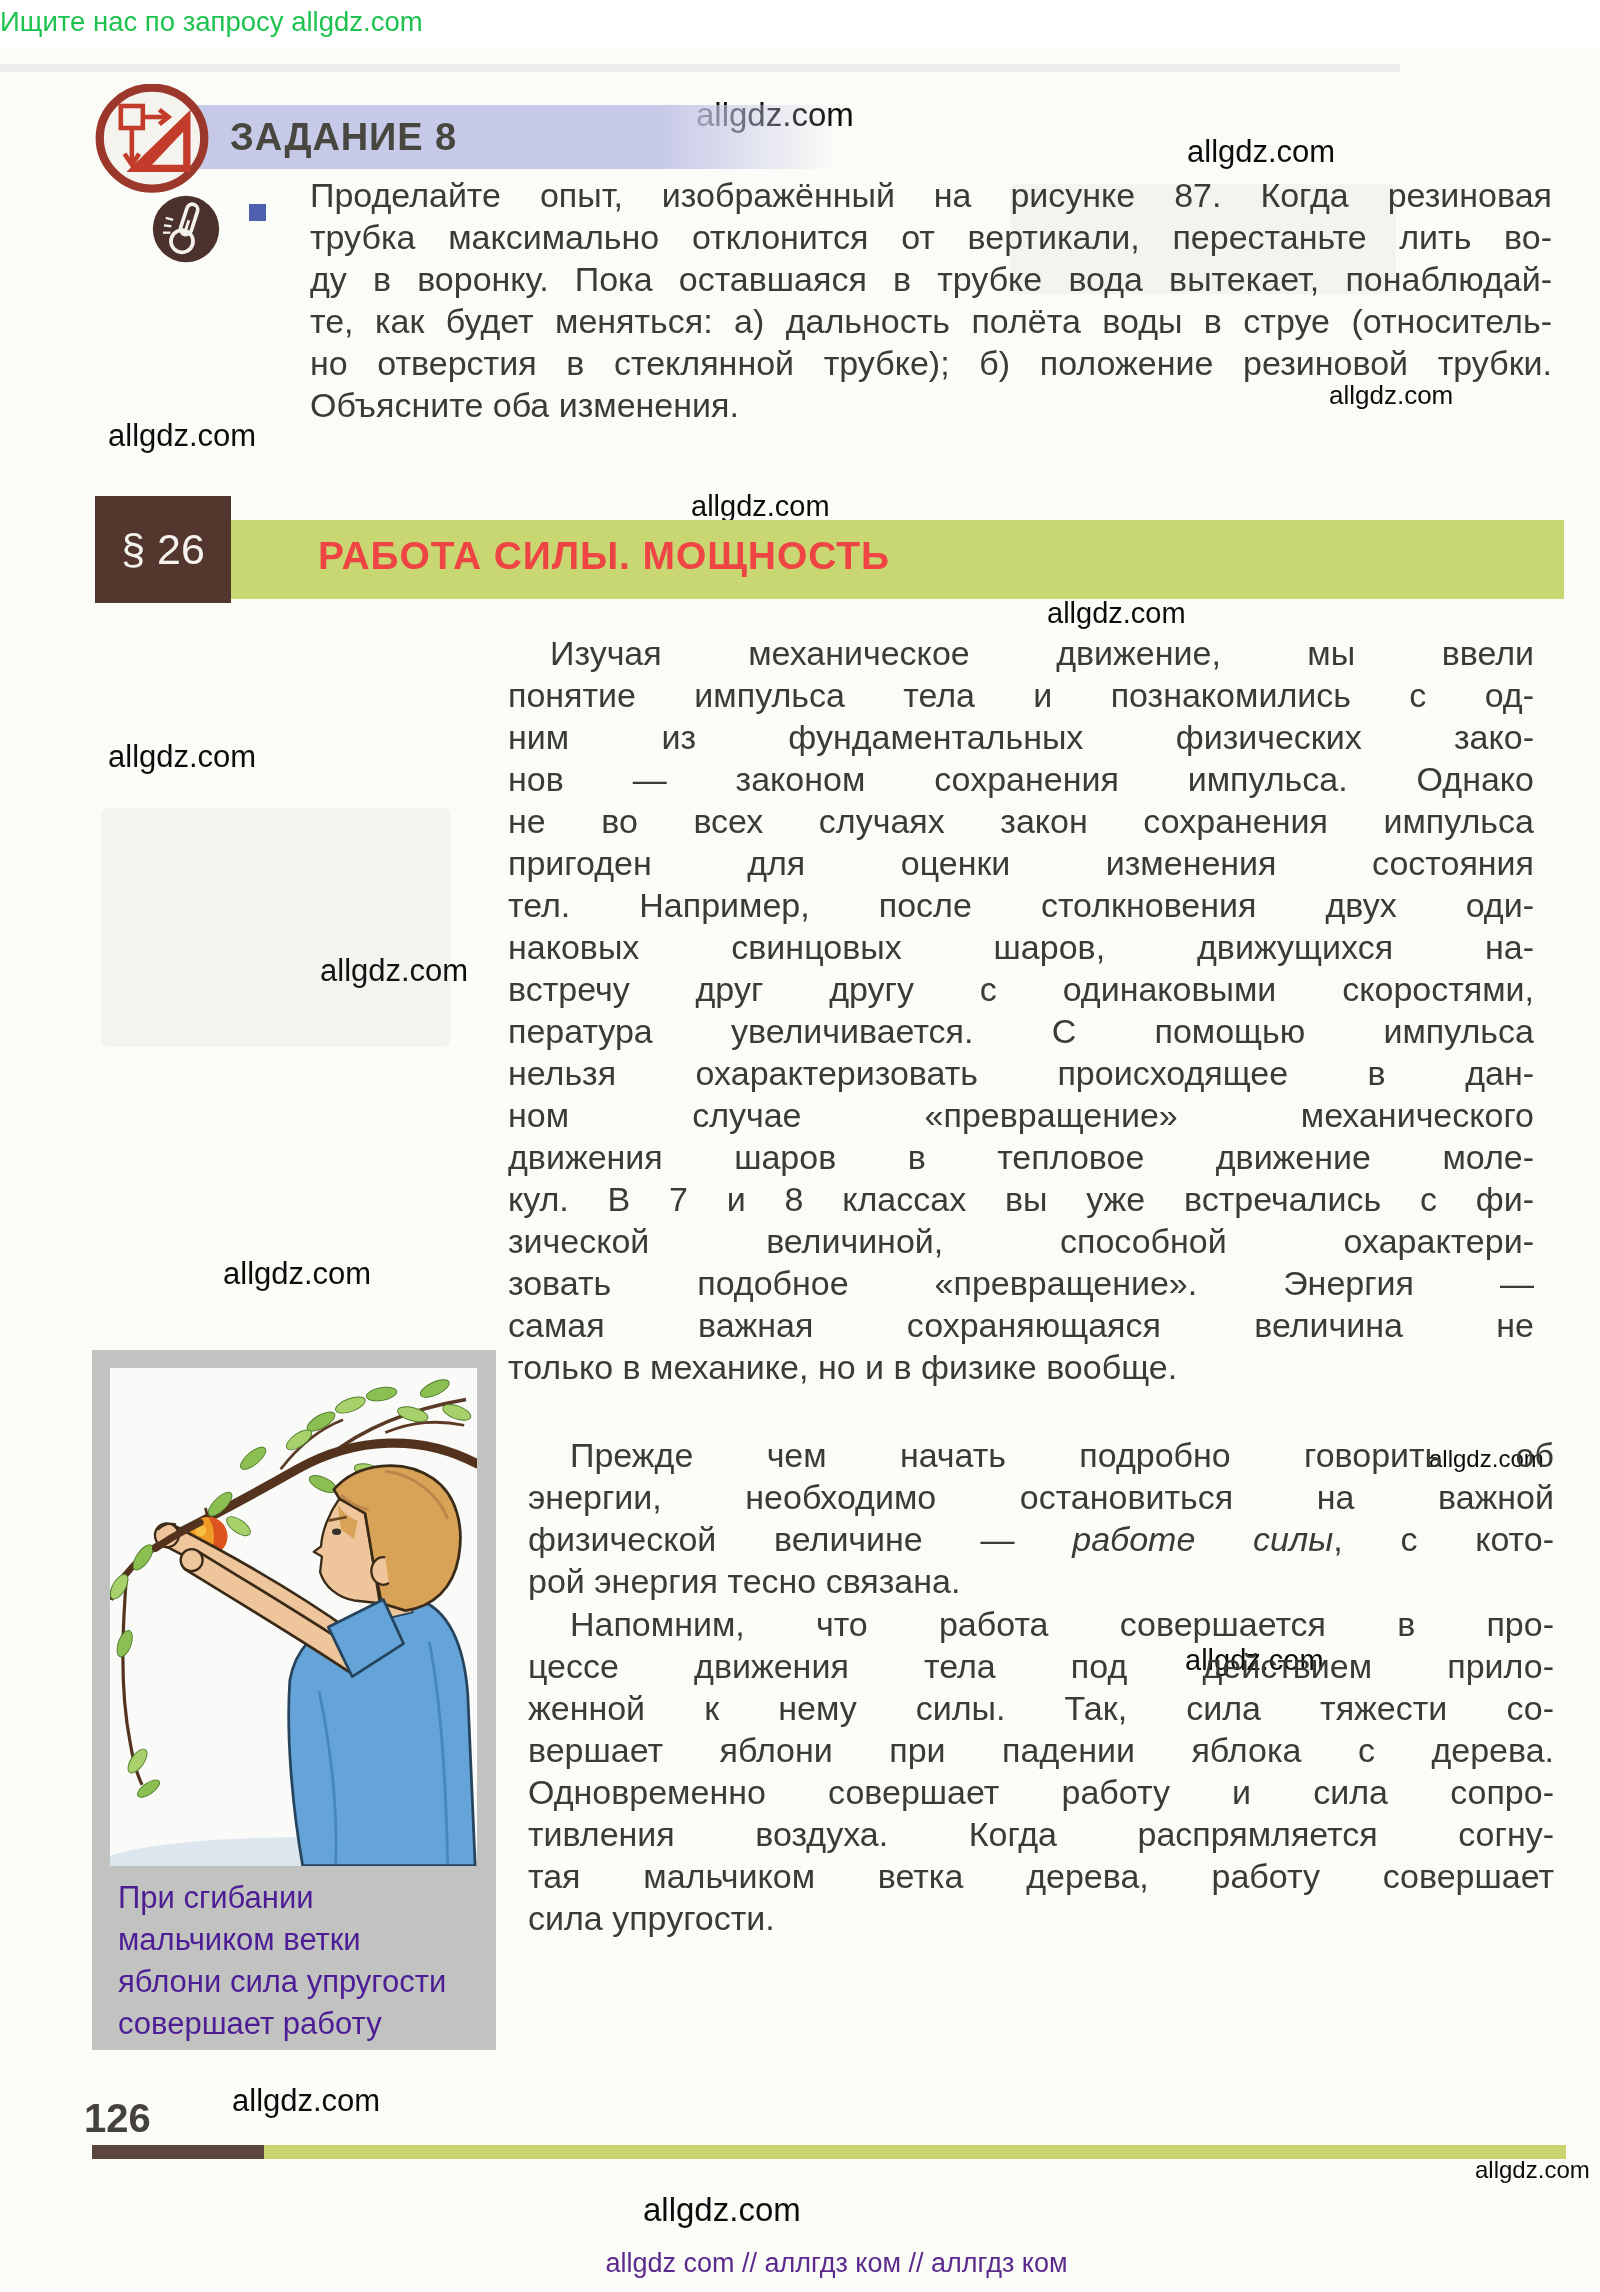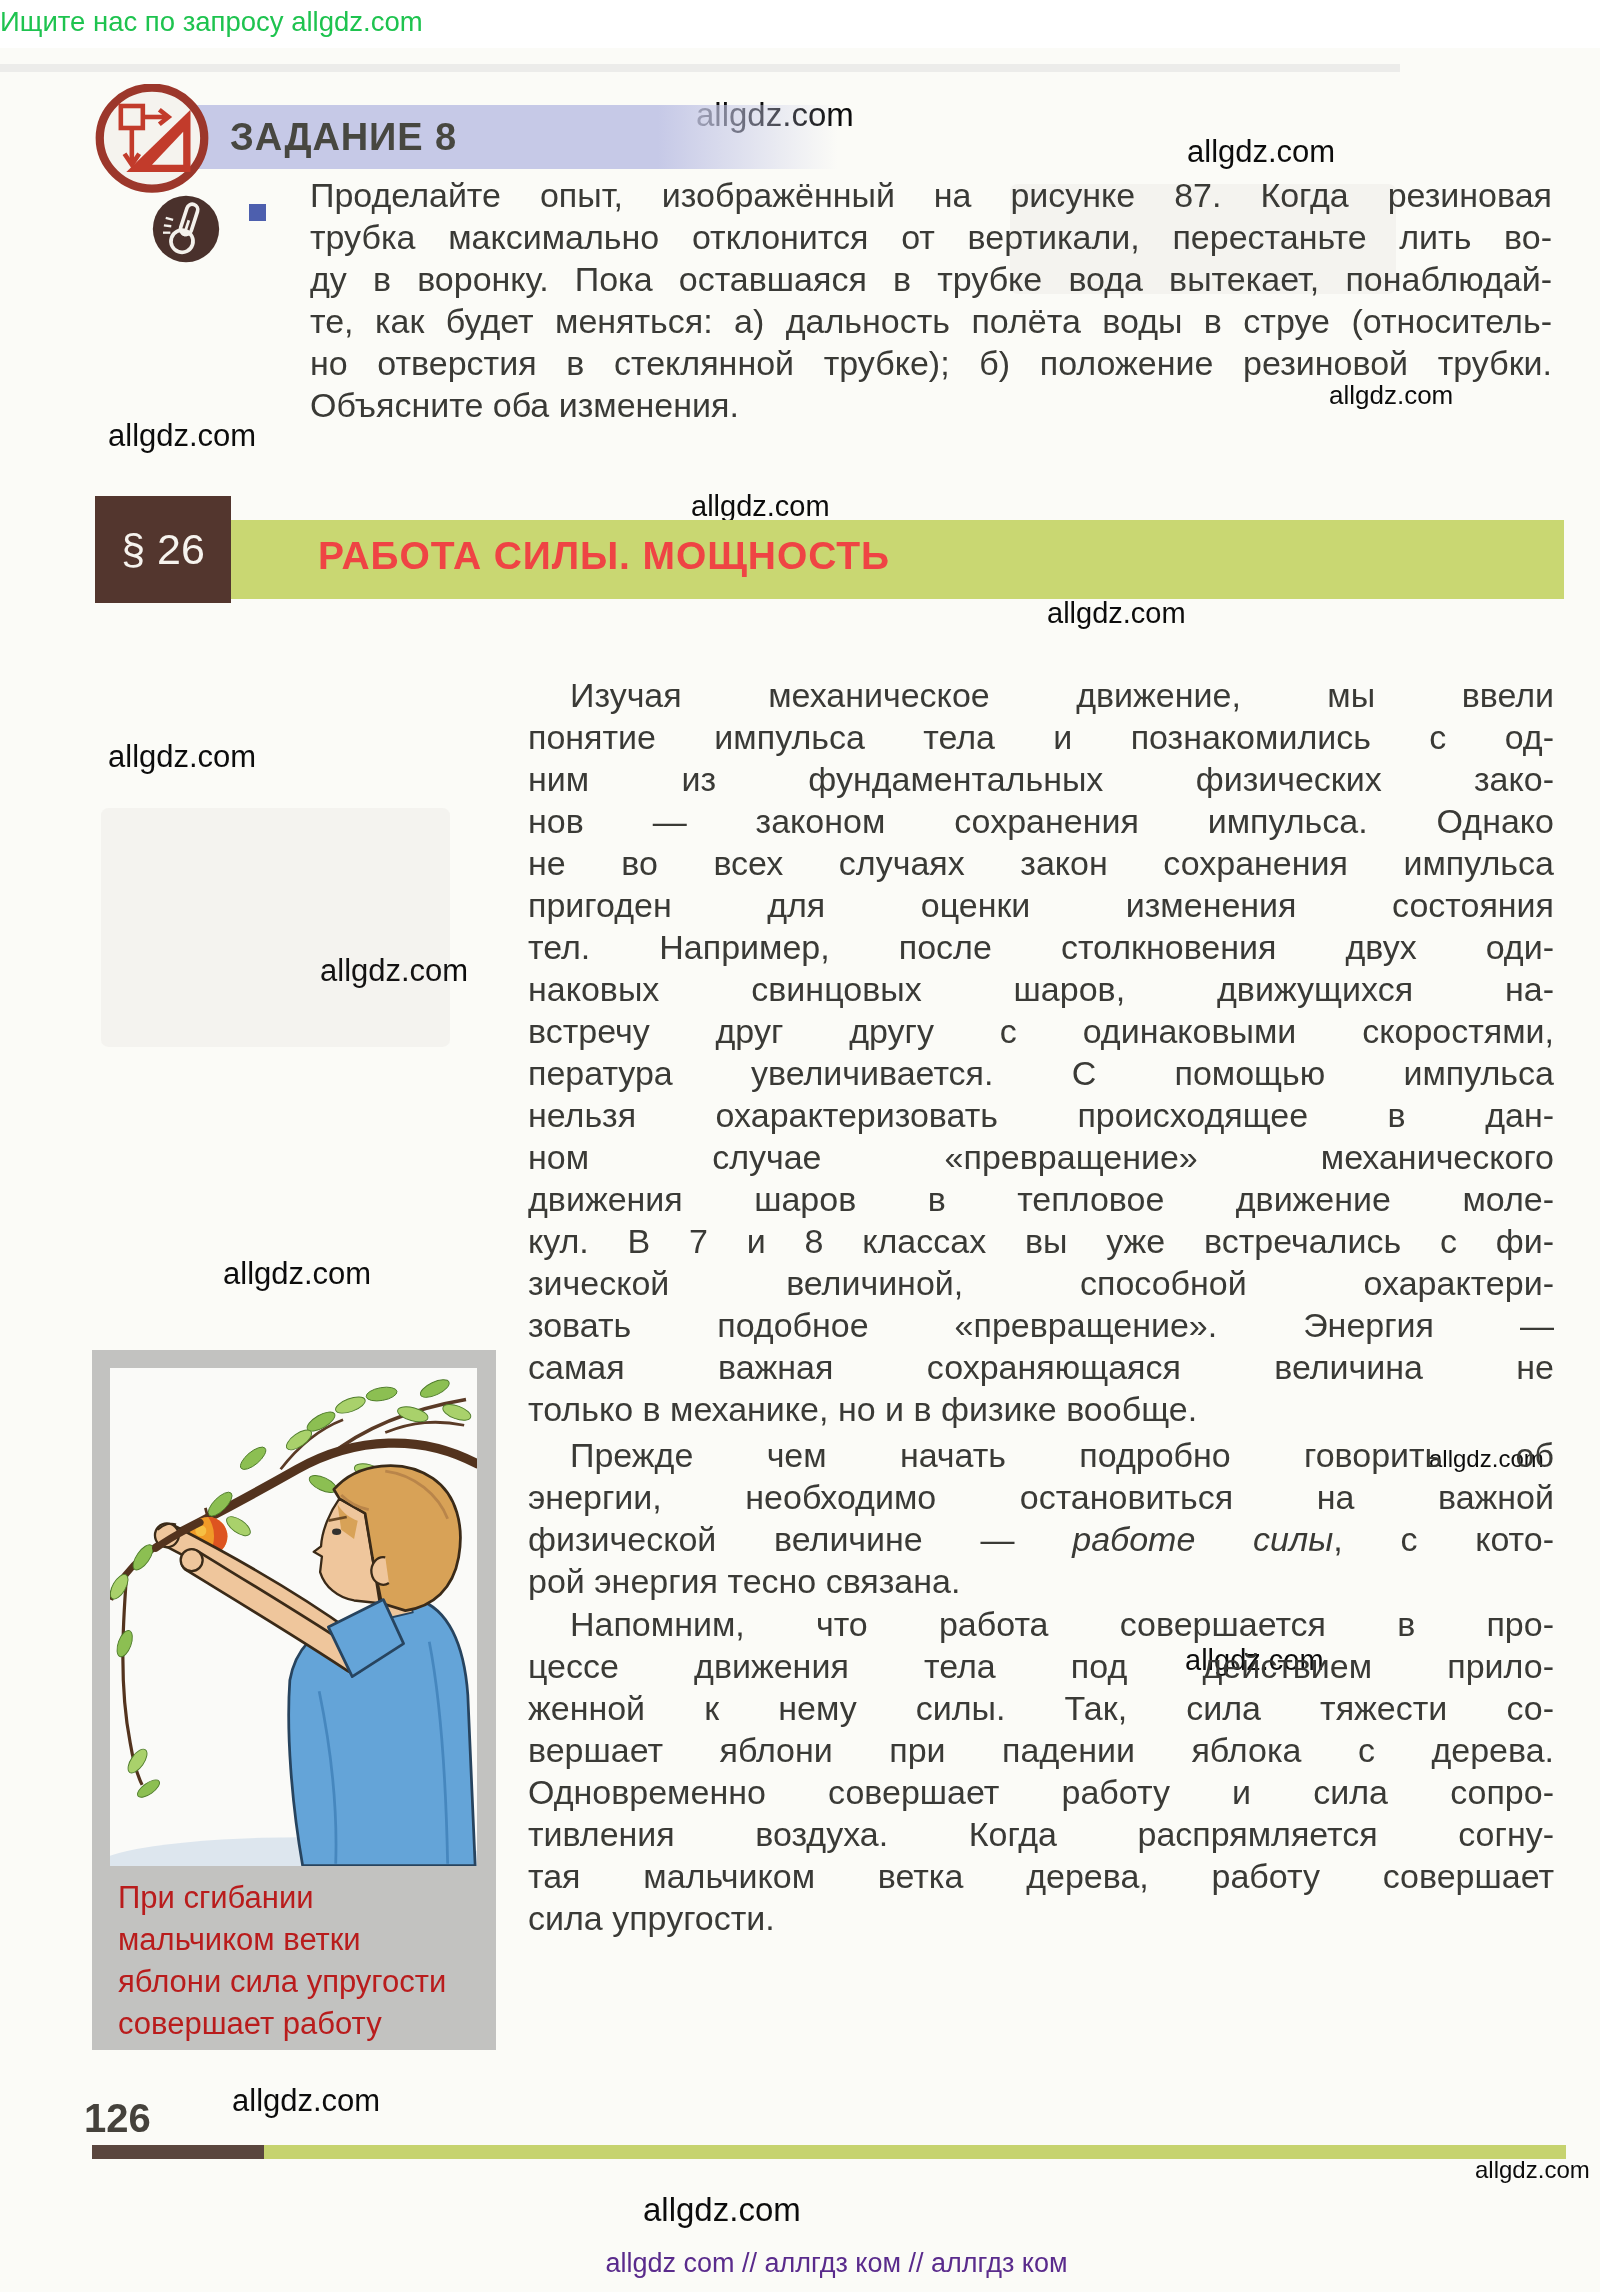--- a/index.html
+++ b/index.html
@@ -29,21 +29,21 @@
 
   
   .sec-bar{position:absolute;left:95px;top:520px;width:1469px;height:79px;background:#c9d772;}
   .sec-box{position:absolute;left:95px;top:496px;width:136px;height:107px;background:#53362e;
     color:#f6f3ee;font-size:43px;font-weight:normal;text-align:center;line-height:107px;}
   .sec-title{position:absolute;left:318px;top:534px;font-size:39px;font-weight:bold;color:#ef4444;letter-spacing:0.9px;}
 
   
   .fig{position:absolute;left:92px;top:1350px;width:404px;height:700px;background:#c2c2c0;}
   .fig-pic{position:absolute;left:18.4px;top:18.4px;width:367px;height:498px;background:#fafaf8;overflow:hidden;}
-  .fig-caption{position:absolute;left:26px;top:527px;width:367px;color:#b91c1c;font-size:31px;}
+  .fig-caption{position:absolute;left:26px;top:527px;width:367px;color:#4c1d95;font-size:31px;}
   .fig-caption > div{height:42px;line-height:42px;}
 
   
   .page-number{position:absolute;left:84px;top:2096px;font-size:40px;font-weight:bold;color:#45423c;}
   .rule-brown{position:absolute;left:92px;top:2145px;width:173px;height:13.8px;background:#5a463e;}
   .rule-green{position:absolute;left:264px;top:2145px;width:1302px;height:13.8px;background:#c6d36f;}
 
   .artifact{position:absolute;background:rgba(128,126,112,0.06);border-radius:7.3px;}
 </style>
 </head>
@@ -111,21 +111,21 @@
       <div class="jl">ду в воронку. Пока оставшаяся в трубке вода вытекает, понаблюдай-</div>
       <div class="jl">те, как будет меняться: а) дальность полёта воды в струе (относитель-</div>
       <div class="jl">но отверстия в стеклянной трубке); б) положение резиновой трубки.</div>
       <div class="jl">Объясните оба изменения.</div>
     </div>
 
   <div class="sec-bar"></div>
   <div class="sec-box">§ 26</div>
   <div class="sec-title">РАБОТА СИЛЫ. МОЩНОСТЬ</div>
 
-  <div class="block endleft ind-first" style="left:528px;top:632px;width:1026px;margin-top:42px;">
+  <div class="block endleft ind-first" style="left:508px;top:632px;width:1026px;">
       <div class="jl ind">Изучая механическое движение, мы ввели</div>
       <div class="jl">понятие импульса тела и познакомились с од-</div>
       <div class="jl">ним из фундаментальных физических зако-</div>
       <div class="jl">нов — законом сохранения импульса. Однако</div>
       <div class="jl">не во всех случаях закон сохранения импульса</div>
       <div class="jl">пригоден для оценки изменения состояния</div>
       <div class="jl">тел. Например, после столкновения двух оди-</div>
       <div class="jl">наковых свинцовых шаров, движущихся на-</div>
       <div class="jl">встречу друг другу с одинаковыми скоростями,</div>
       <div class="jl">пература увеличивается. С помощью импульса</div>

